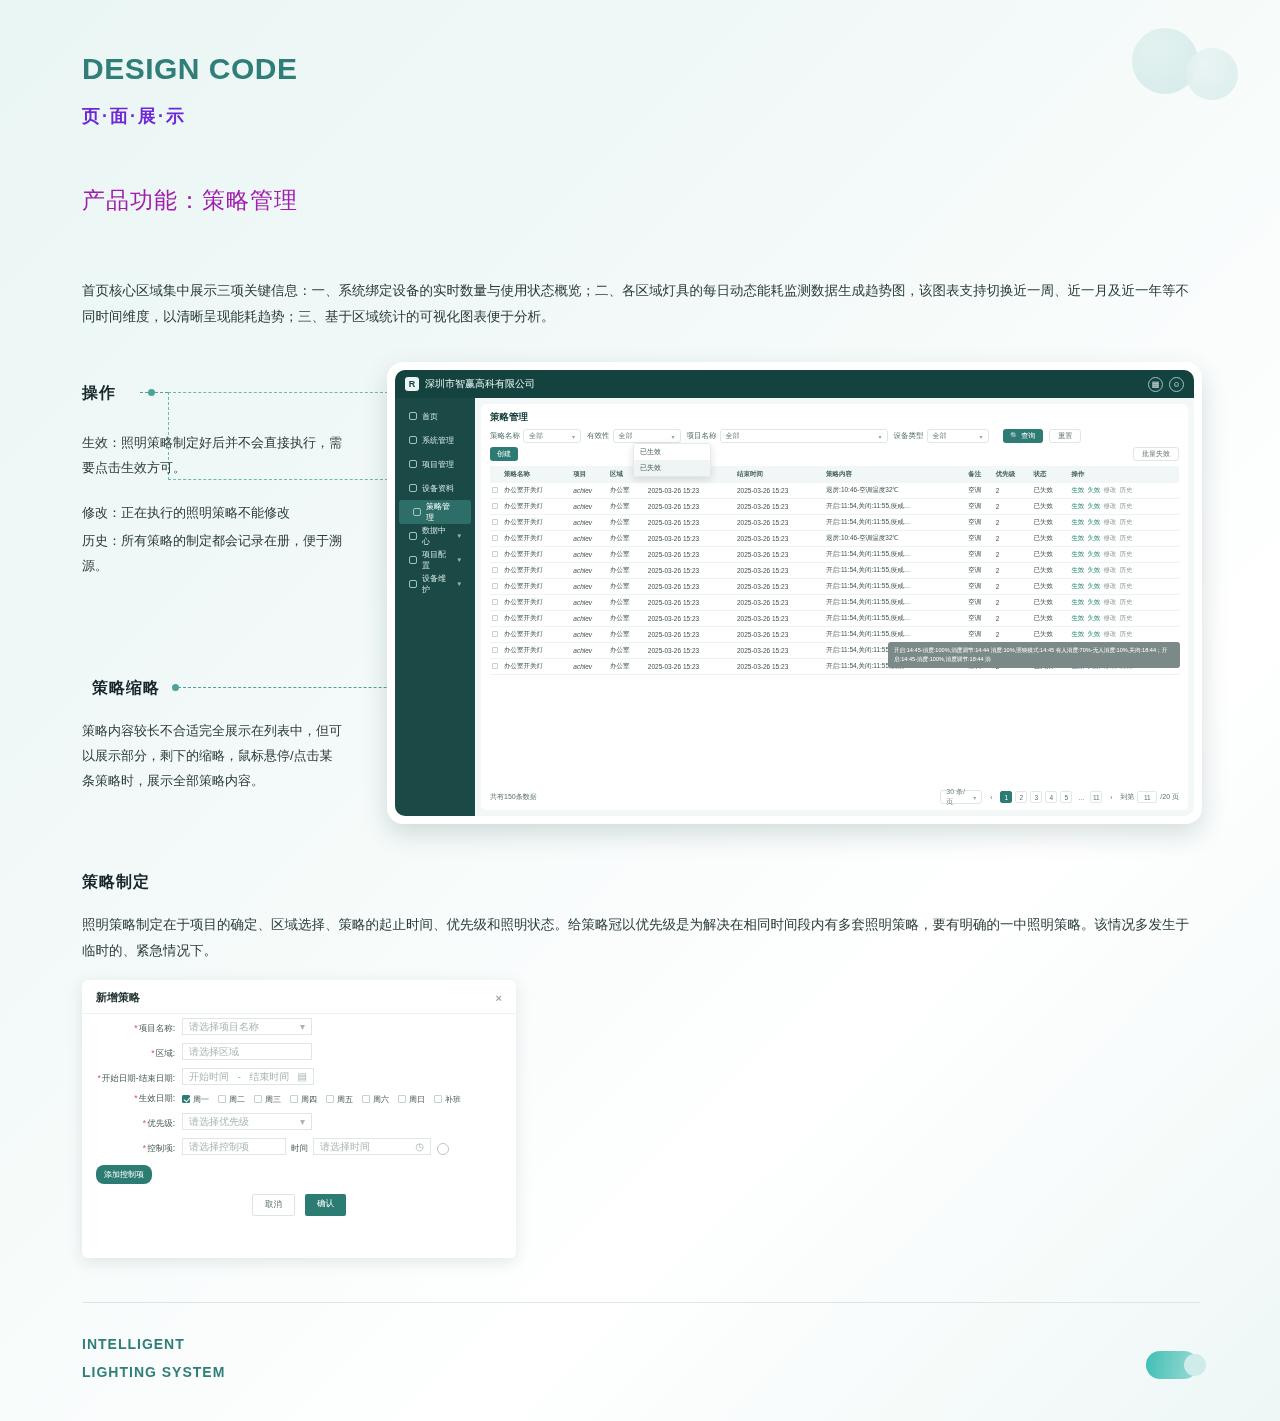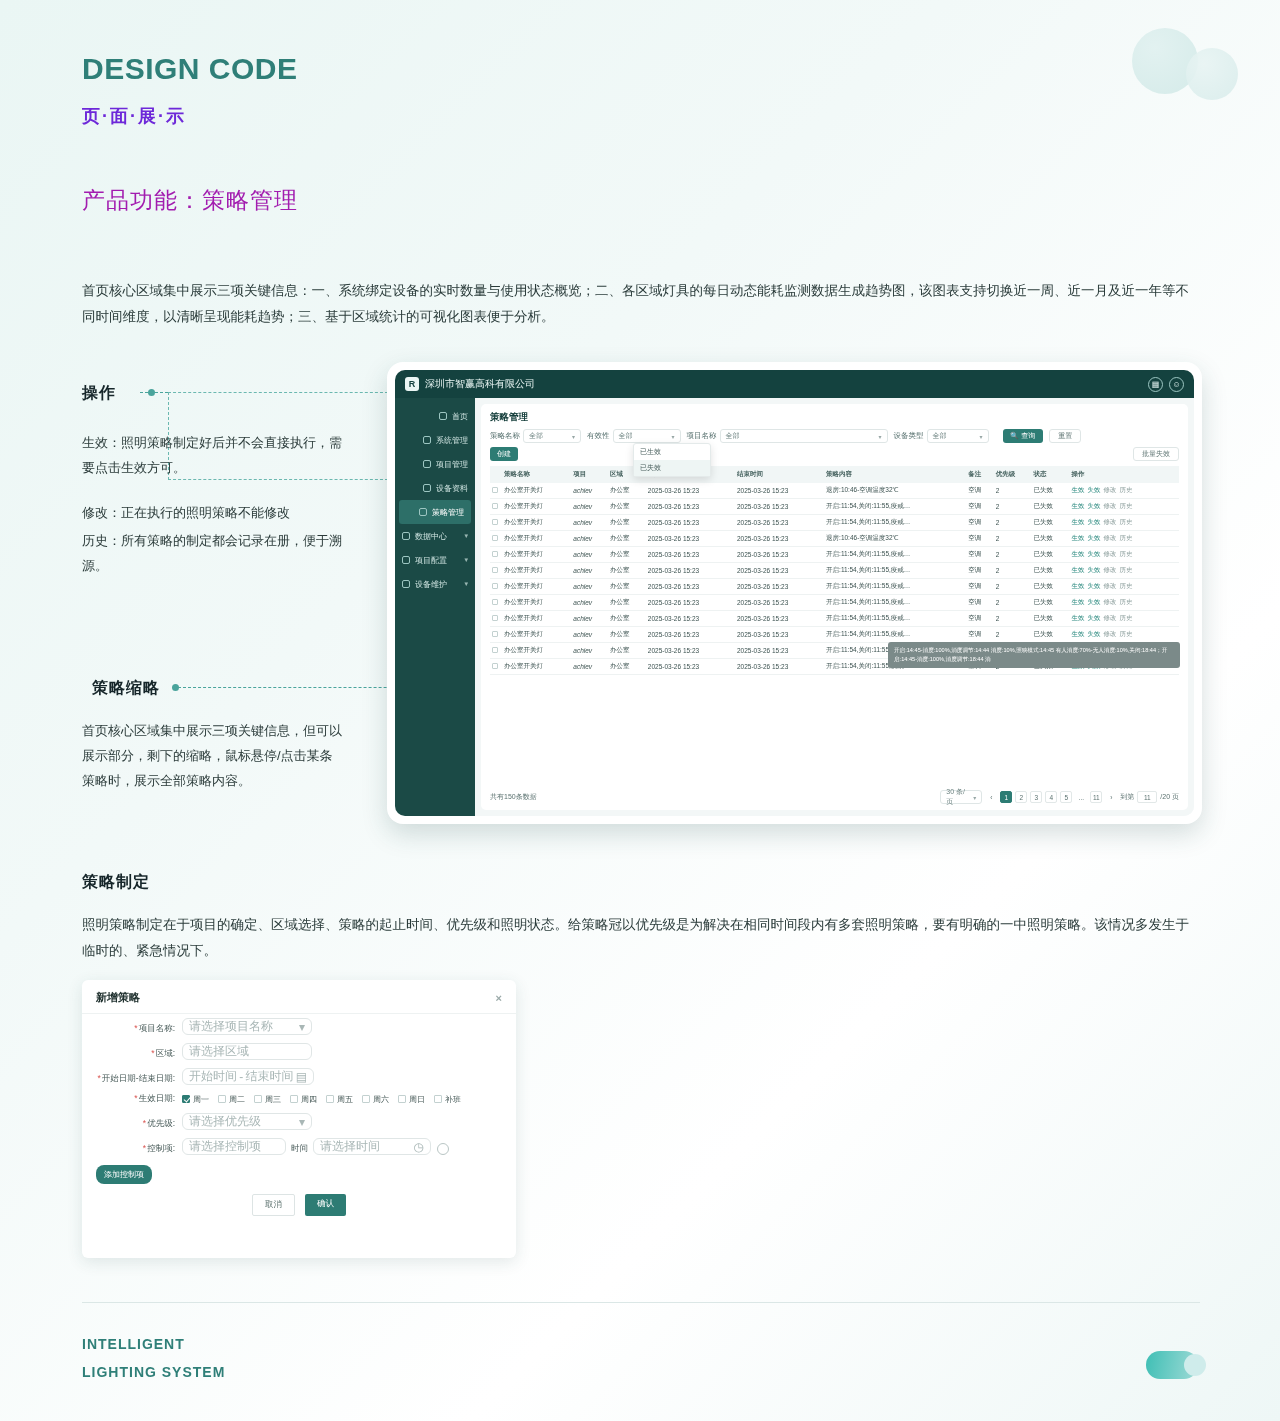--- a/index.html
+++ b/index.html
@@ -38,21 +38,21 @@
     border-radius:16px;box-shadow:0 10px 26px rgba(30,70,70,.18);padding:8px;}
   .screen{width:100%;height:100%;border-radius:10px;overflow:hidden;display:flex;flex-direction:column;background:#f4f7f7;}
 
   .app-top{height:28px;background:#14423f;display:flex;align-items:center;padding:0 10px;color:#eaf6f4;font-size:10px;gap:6px;}
   .logo-sq{width:14px;height:14px;border-radius:3px;background:#eaf6f4;color:#14423f;font-size:9px;display:flex;align-items:center;justify-content:center;font-weight:700;}
   .app-top .spacer{flex:1;}
   .top-ic{width:15px;height:15px;border-radius:50%;border:1px solid #9cc6c2;display:flex;align-items:center;justify-content:center;font-size:8px;color:#dff0ee;}
 
   .app-body{flex:1;display:flex;min-height:0;}
   .side{width:80px;background:#1b4a46;color:#cfe4e1;font-size:8px;padding-top:6px;}
-  .side .it{height:24px;display:flex;align-items:center;gap:5px;padding:0 7px;justify-content:flex-end;}
+  .side .it{height:24px;display:flex;align-items:center;gap:5px;padding:0 14px;}
   .side .it.active{background:#2d6f68;color:#fff;border-radius:3px;margin:0 4px;}
   .side .dot{width:8px;height:8px;border:1px solid #9dc6c2;border-radius:2px;flex:none;}
   .side .chev{margin-left:auto;font-size:7px;opacity:.7;}
 
   .main{flex:1;background:#f3f7f7;padding:6px;min-width:0;display:flex;flex-direction:column;}
   .panel{background:#fff;border-radius:5px;flex:1;display:flex;flex-direction:column;min-height:0;}
   .panel-title{font-size:9.5px;color:#17403d;font-weight:700;padding:7px 9px 5px;}
   .filters{display:flex;align-items:center;gap:6px;padding:0 9px 4px;font-size:7.5px;color:#56706e;}
   .fl{display:flex;align-items:center;gap:3px;}
   .sel{border:1px solid #dfe6e6;border-radius:3px;height:14px;display:flex;align-items:center;
@@ -93,22 +93,22 @@
   .sec2-title{position:absolute;left:82px;top:872px;font-size:16px;font-weight:800;color:#16262a;letter-spacing:1px;}
   .sec2-body{position:absolute;left:82px;top:912px;width:1120px;font-size:13.5px;line-height:26px;color:#2a3b3a;}
   .formcard{position:absolute;left:82px;top:980px;width:434px;height:278px;background:#fff;border-radius:6px;
     box-shadow:0 4px 16px rgba(30,70,70,.12);}
   .fc-head{display:flex;align-items:center;justify-content:space-between;padding:10px 14px 8px;
     font-size:11px;font-weight:700;color:#20312f;border-bottom:1px solid #eef2f2;}
   .fc-head .x{color:#9aa9a8;font-size:11px;}
   .frow{display:flex;align-items:flex-end;padding:4px 14px;font-size:8.5px;color:#465957;}
   .flabel{width:86px;text-align:right;padding-right:7px;white-space:nowrap;}
   .req{color:#d9534f;margin-right:1px;}
-  .finput{height:17px;border:1px solid #e0e6e6;border-radius:6px;display:flex;align-items:center;
-    padding:0 6px;font-size:12px;color:#a9b7b6;background:#fff;justify-content:space-between;}
+  .finput{height:17px;border:1px solid #e0e6e6;border-radius:0;display:flex;align-items:center;
+    padding:0 6px;font-size:10px;color:#a9b7b6;background:#fff;justify-content:space-between;}
   .w130{width:130px;}
   .cbl{display:inline-flex;align-items:center;gap:3px;margin-right:9px;font-size:8px;color:#465957;}
   .cb{width:8px;height:8px;border:1px solid #c3d1d0;border-radius:1px;display:inline-block;}
   .cb.on{background:#2d7c74;border-color:#2d7c74;position:relative;}
   .cb.on::after{content:"";position:absolute;left:2px;top:0px;width:3px;height:5px;border:solid #fff;border-width:0 1px 1px 0;transform:rotate(40deg);}
   .addbtn{margin:6px 0 0 14px;background:#2d7c74;color:#fff;font-size:8px;border-radius:8px;padding:4px 8px;display:inline-block;}
   .fc-foot{display:flex;justify-content:center;gap:10px;padding:10px 0 0;}
   .fbtn{font-size:8.5px;padding:4px 12px;border-radius:2px;}
   .fbtn.cancel{border:1px solid #dde4e4;color:#5d726f;background:#fff;}
   .fbtn.ok{background:#2d7c74;color:#fff;}
@@ -136,21 +136,21 @@
 <div class="dashline" style="left:140px;top:392px;width:28px;"></div>
 <div class="dashdot" style="left:148px;top:389px;"></div>
 <div class="dashbox" style="left:168px;top:392px;width:220px;height:88px;"></div>
 <div class="sec-body" style="left:82px;top:430px;">生效：照明策略制定好后并不会直接执行，需要点击生效方可。</div>
 <div class="sec-body" style="left:82px;top:500px;">修改：正在执行的照明策略不能修改</div>
 <div class="sec-body" style="left:82px;top:528px;">历史：所有策略的制定都会记录在册，便于溯源。</div>
 
 <div class="sec-label" style="left:92px;top:678px;">策略缩略</div>
 <div class="dashline" style="left:178px;top:687px;width:680px;"></div>
 <div class="dashdot" style="left:172px;top:684px;"></div>
-<div class="sec-body" style="left:82px;top:718px;">首页核心区域集中展示三项关键信息，但可以展示部分，剩下的缩略，鼠标悬停/点击某条策略时，展示全部策略内容。</div>
+<div class="sec-body" style="left:82px;top:718px;">策略内容较长不合适完全展示在列表中，但可以展示部分，剩下的缩略，鼠标悬停/点击某条策略时，展示全部策略内容。</div>
 
 <div class="device">
   <div class="screen">
 
     <div class="app-top">
       <div class="logo-sq">R</div>
       <div>深圳市智赢高科有限公司</div>
       <div class="spacer"></div>
       <div class="top-ic">▦</div>
       <div class="top-ic">☺</div>

